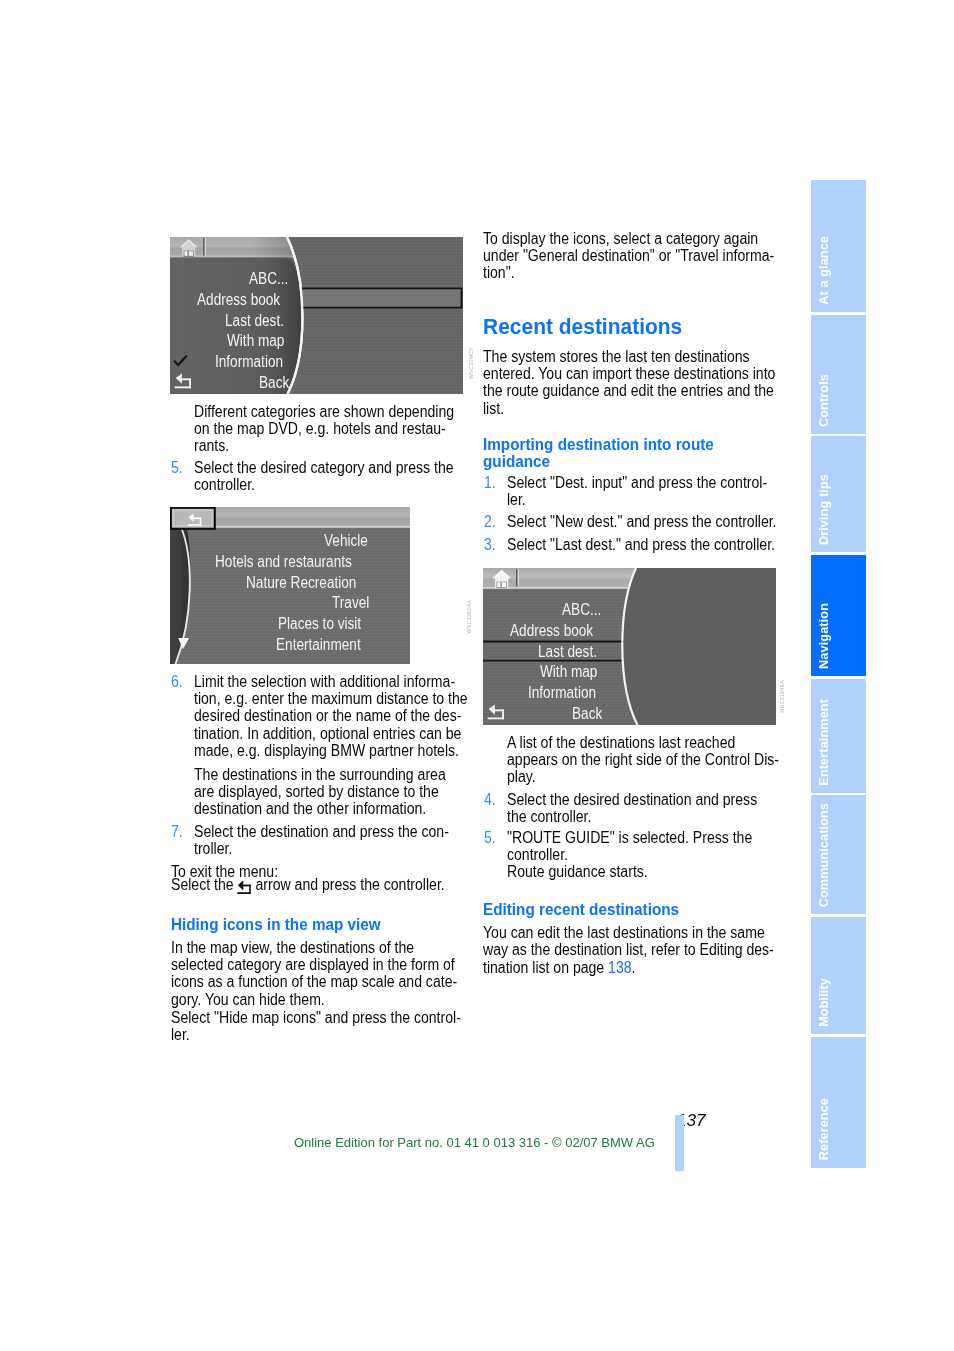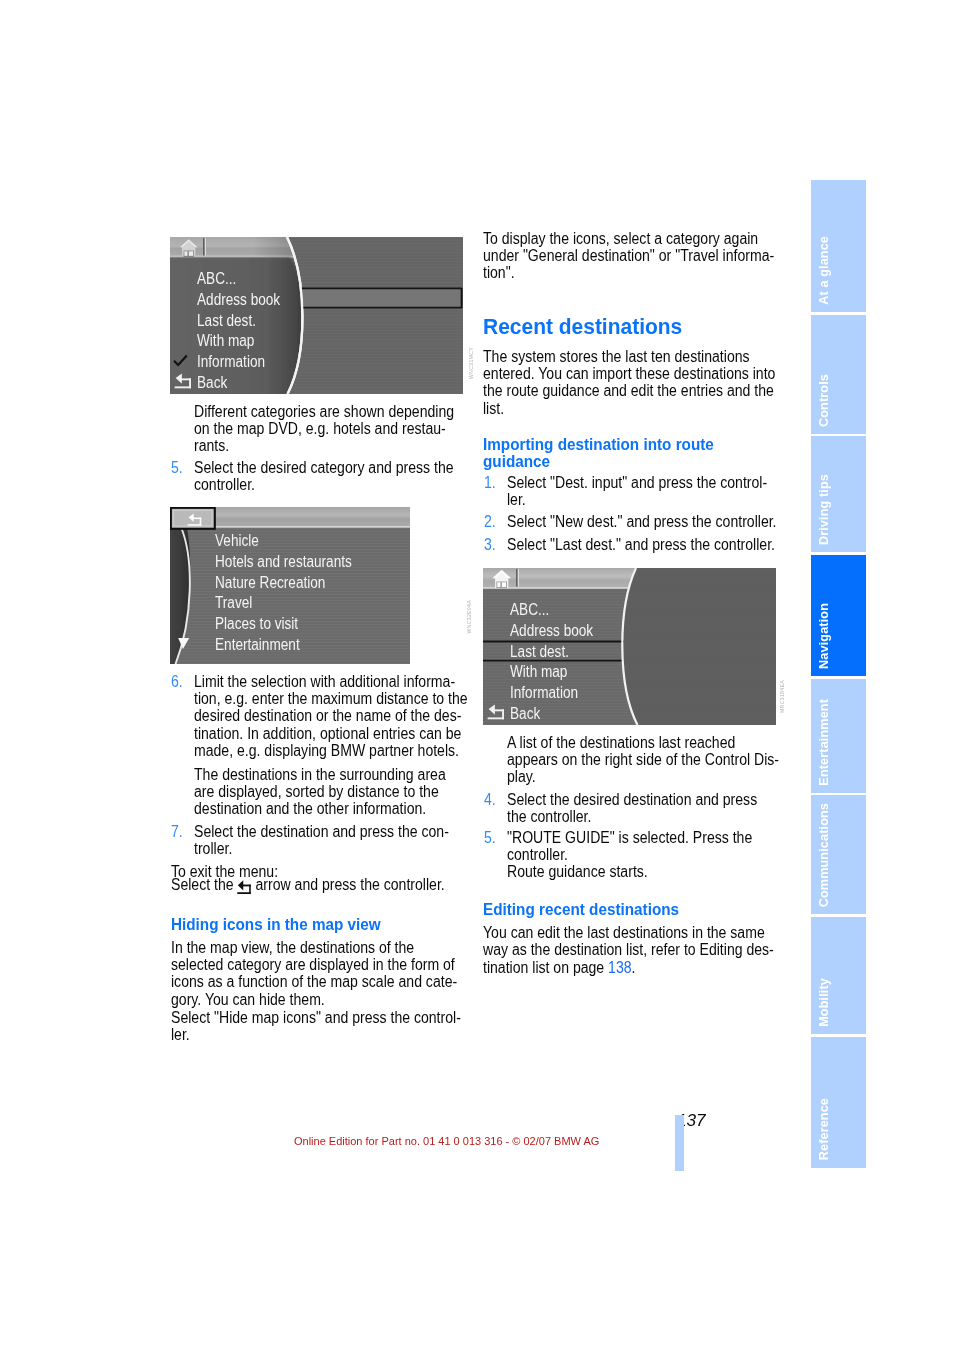--- a/index.html
+++ b/index.html
@@ -18,31 +18,31 @@
   
   .sidebar{position:absolute;left:811px;top:180px;width:55px;height:988px;}
   .tab{position:absolute;left:0;width:55px;background:#b0d0fd;}
   .tab.active{background:#046ffc;}
   .tab span{position:absolute;left:6px;bottom:7px;
     white-space:nowrap;color:#ffffff;font-size:12.6px;font-weight:bold;letter-spacing:0.15px;
     writing-mode:vertical-rl;transform:rotate(180deg);}
   .tab.active span{color:#ffffff;}
 
   
-  .footer{position:absolute;font-size:11px;color:#b91c1c;white-space:nowrap;text-align:right;}
+  .footer{position:absolute;font-size:13px;color:#15803d;white-space:nowrap;text-align:right;}
   .pageno{position:absolute;font-size:17.2px;color:#0a0a0a;white-space:nowrap;}
   .fbar{position:absolute;background:#b0d0fd;}
 
   
   .shot{position:absolute;overflow:hidden;background:#6e6e6e;}
   .shot svg{display:block;}
   .bicon{display:inline-block;vertical-align:-5.5px;margin:0 1px 0 4px;transform:scale(0.86);transform-origin:left bottom;}
   .capcode{position:absolute;font-size:5.2px;color:#b0b0b0;letter-spacing:0.3px;
     writing-mode:vertical-rl;transform:rotate(180deg);white-space:nowrap;font-family:"Liberation Sans",sans-serif;}
-  .smenu{position:absolute;}
+  .smenu{position:absolute;text-align:right;}
   .sitem{font-size:16px;line-height:20.8px;color:#f4f4f4;white-space:nowrap;height:20.8px;
     font-family:"Liberation Sans",sans-serif;}
   .sitem > i{display:inline-block;font-style:normal;transform:scaleX(0.85);transform-origin:left center;}
   .checkmark,.backico{position:absolute;}
 </style>
 </head>
 <body>
 
 <div class="page">
 

